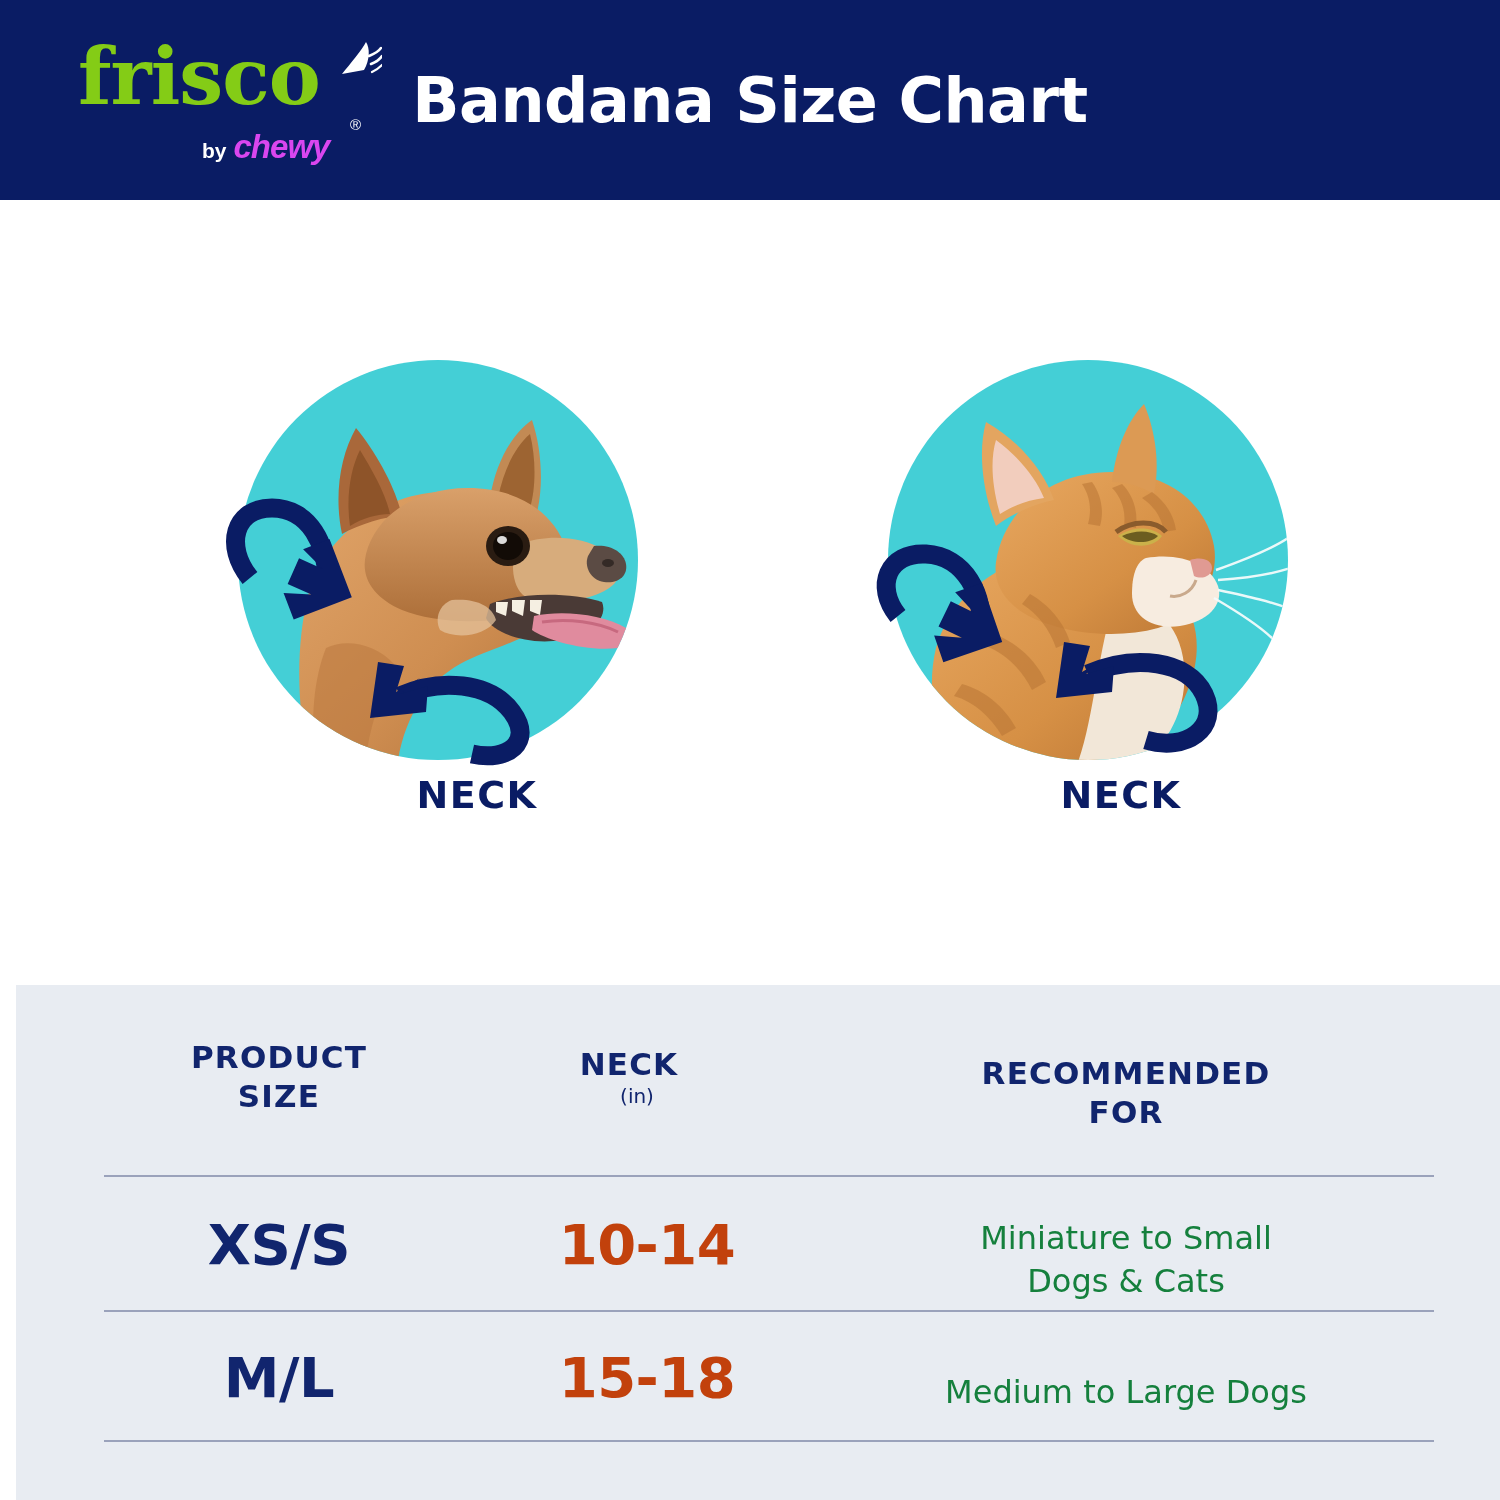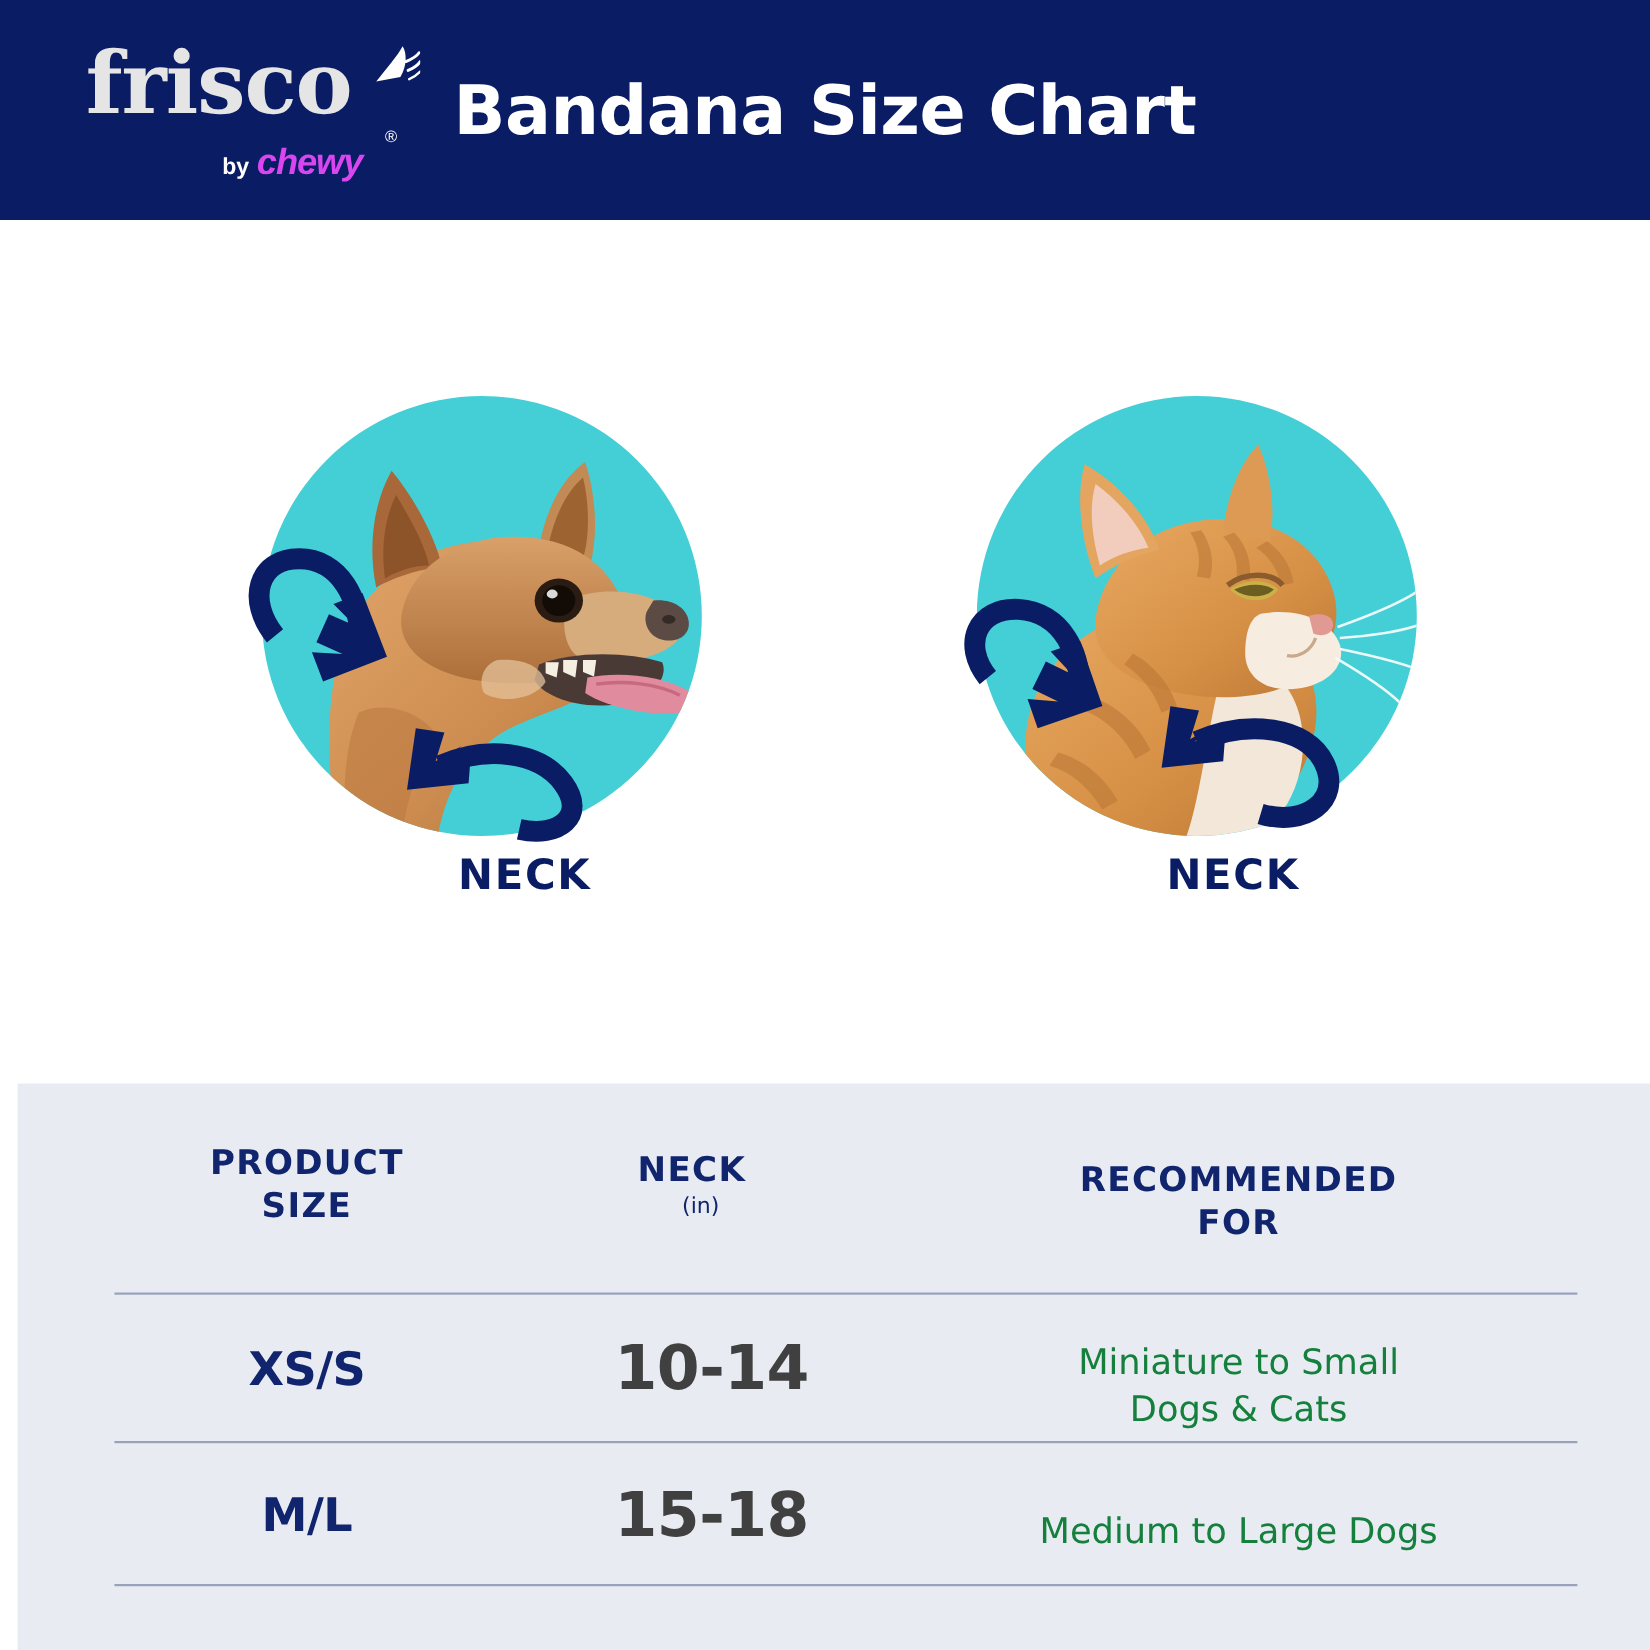--- a/index.html
+++ b/index.html
@@ -38,21 +38,21 @@
     height: 125px;
   }
 
   .logo-word {
     position: absolute;
     left: 0;
     top: 0;
     font-family: "DejaVu Serif", serif;
     font-size: 78px;
     font-weight: 700;
-    color: #e5e5e5;
+    color: #84cc16;
     letter-spacing: -1px;
     line-height: 1;
   }
   .logo-reg {
     position: absolute;
     left: 272px;
     top: 78px;
     font-size: 15px;
     color: #ffffff;
     font-family: "Liberation Sans", sans-serif;
@@ -207,31 +207,31 @@
   }
   .div-1 { top: 190px; }
   .div-2 { top: 325px; }
   .div-3 { top: 455px; }
 
   .body-row-1 { top: 195px; height: 128px; }
   .body-row-2 { top: 330px; height: 124px; }
 
   .td-size {
     font-family: "DejaVu Sans", sans-serif;
-    font-size: 42px;
+    font-size: 56px;
     font-weight: 700;
     color: #11256e;
     letter-spacing: -0.5px;
     text-align: center;
   }
   .td-neck {
     font-family: "DejaVu Sans", sans-serif;
     font-size: 56px;
     font-weight: 700;
-    color: #404040;
+    color: #c2410c;
     letter-spacing: -0.5px;
     text-align: left;
     margin-left: 36px;
   }
   .td-rec {
     font-family: "DejaVu Sans", sans-serif;
     font-size: 32px;
     font-weight: 400;
     color: #15803d;
     line-height: 1.35;

